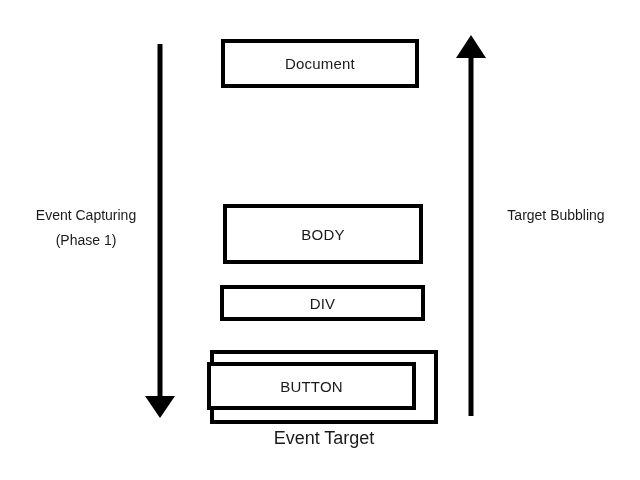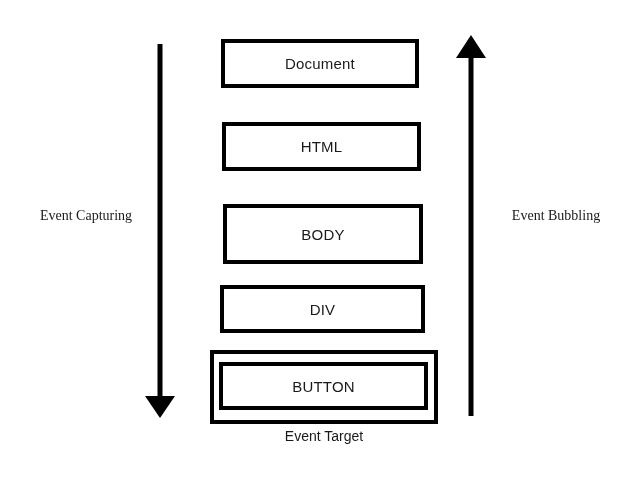--- a/index.html
+++ b/index.html
@@ -35,53 +35,53 @@
     font-size: 15px;
     line-height: 1;
     color: #1a1a1a;
     letter-spacing: 0.2px;
     white-space: nowrap;
   }
 
   #box-document { left: 221px; top: 39px;  width: 198px; height: 49px; }
   #box-html     { left: 222px; top: 122px; width: 199px; height: 49px; }
   #box-body     { left: 223px; top: 204px; width: 200px; height: 60px; }
-  #box-div      { left: 220px; top: 285px; width: 205px; height: 48px; }
+  #box-div      { left: 220px; top: 285px; width: 205px; height: 36px; }
 
   
   #box-target-outer {
     position: absolute;
     box-sizing: border-box;
     left: 210px;
     top: 350px;
     width: 228px;
     height: 74px;
     border: 4px solid #000000;
     background: #ffffff;
   }
   #box-button {
     position: absolute;
     box-sizing: border-box;
-    left: 219px;
+    left: 207px;
     top: 362px;
     width: 209px;
     height: 48px;
     border: 4px solid #000000;
     background: #ffffff;
     display: flex;
     align-items: center;
     justify-content: center;
   }
   #target-caption {
     position: absolute;
     left: 210px;
     top: 428px;
     width: 228px;
     text-align: center;
-    font-size: 14px;
+    font-size: 18px;
     color: #1a1a1a;
     white-space: nowrap;
   }
 
   
   .arrow-svg {
     position: absolute;
     overflow: visible;
   }
   #arrow-capturing { left: 140px; top: 36px; width: 42px; height: 386px; }
@@ -91,52 +91,50 @@
   .phase-label {
     position: absolute;
     text-align: center;
     font-size: 14px;
     line-height: 25px;
     color: #1a1a1a;
     white-space: nowrap;
   }
   #label-capturing { left: 8px;  top: 203px; width: 156px; }
   #label-bubbling  { left: 478px; top: 203px; width: 156px; }
-  .phase-line { display: block; font-family: Liberation Serif, serif; }
+  .phase-line { display: block; }
 </style>
 </head>
 <body>
 
 <div id="canvas">
 
   <svg id="arrow-capturing" class="arrow-svg" viewBox="0 0 42 386" aria-hidden="true">
     <line x1="20" y1="8" x2="20" y2="366" stroke="#000000" stroke-width="5"></line>
     <polygon points="20,382 5,360 35,360" fill="#000000"></polygon>
   </svg>
 
   <svg id="arrow-bubbling" class="arrow-svg" viewBox="0 0 42 392" aria-hidden="true">
     <line x1="21" y1="24" x2="21" y2="386" stroke="#000000" stroke-width="5"></line>
     <polygon points="21,5 6,28 36,28" fill="#000000"></polygon>
   </svg>
 
   <div id="label-capturing" class="phase-label">
     <span class="phase-line">Event Capturing</span>
+    <span class="phase-line">(Phase 1)</span>
   </div>
 
   <div id="label-bubbling" class="phase-label">
-    <span class="phase-line">Event Bubbling</span>
+    <span class="phase-line">Target Bubbling</span>
   </div>
 
   <div id="box-document" class="node-box">
     <span class="node-label">Document</span>
   </div>
 
-  <div id="box-html" class="node-box">
-    <span class="node-label">HTML</span>
-  </div>
 
   <div id="box-body" class="node-box">
     <span class="node-label">BODY</span>
   </div>
 
   <div id="box-div" class="node-box">
     <span class="node-label">DIV</span>
   </div>
 
   <div id="box-target-outer"></div>

